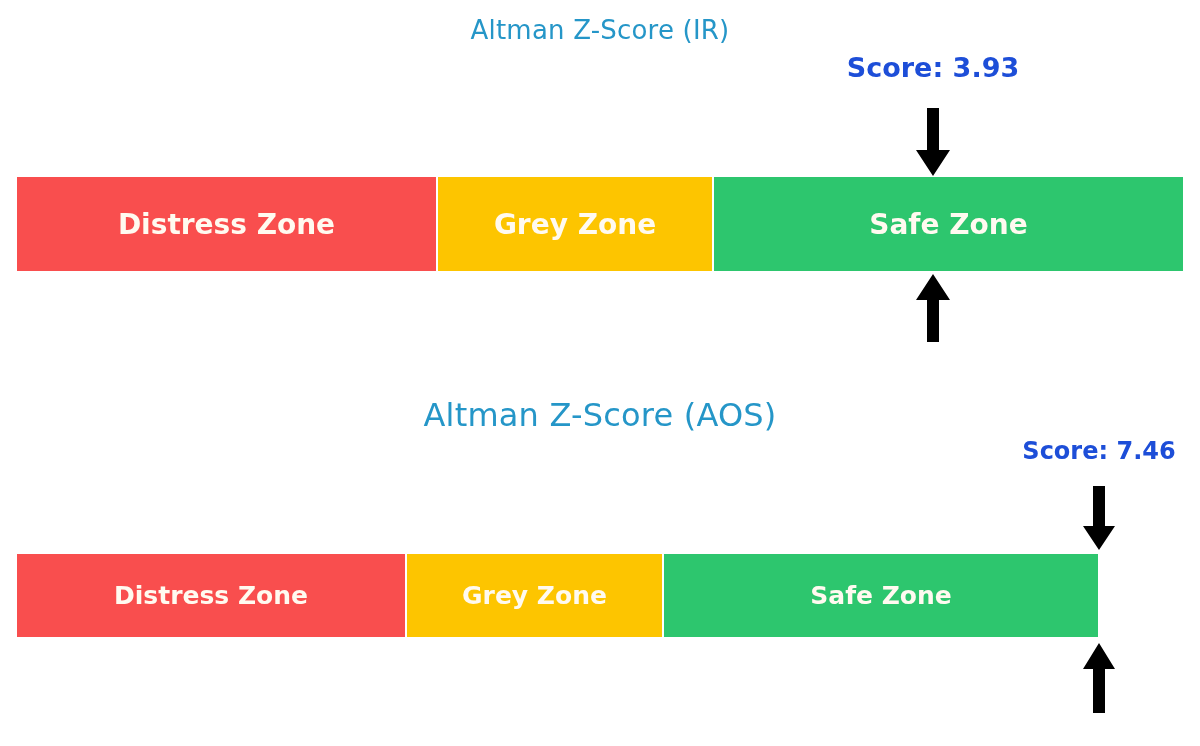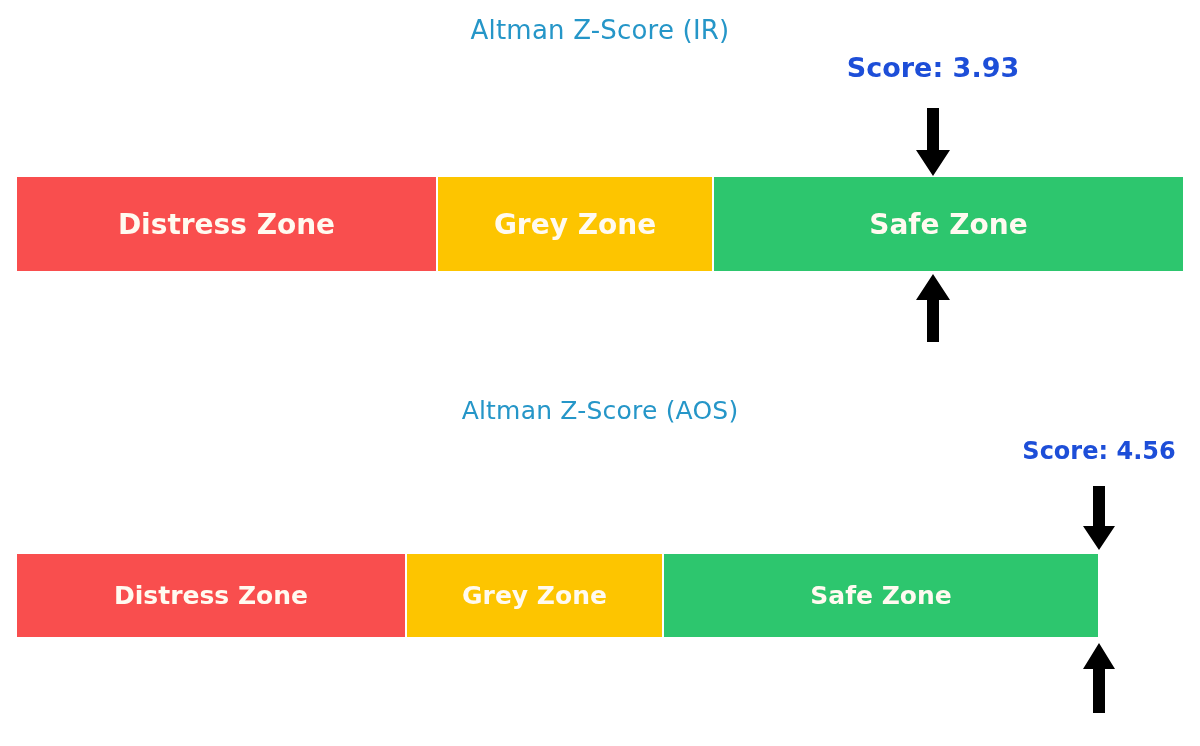--- a/index.html
+++ b/index.html
@@ -66,21 +66,21 @@
 
   
   #chart-ir { top: 0; height: 370px; }
   #chart-ir .chart-title { top: 15px; font-size: 26px; }
   #chart-ir .score-label { top: 52px; font-size: 27px; }
   #chart-ir .zone-bar { top: 176px; height: 96px; }
   #chart-ir .zone-label { font-size: 28px; }
 
   
   #chart-aos { top: 370px; height: 376px; }
-  #chart-aos .chart-title { top: 26px; font-size: 25px; }
+  #chart-aos .chart-title { top: 26px; font-size: 32px; }
   #chart-aos .score-label { top: 67px; font-size: 24px; }
   #chart-aos .zone-bar { top: 183px; height: 85px; }
   #chart-aos .zone-label { font-size: 25px; }
 </style>
 </head>
 <body>
 
 <div class="chart" id="chart-ir">
 
   <div class="chart-title">Altman Z-Score (IR)</div>
@@ -109,21 +109,21 @@
     <svg width="46" height="70" viewBox="0 0 46 70" aria-hidden="true">
       <polygon points="23,0 40,26 29,26 29,68 17,68 17,26 6,26" fill="#000000"></polygon>
     </svg>
   </div>
 </div>
 
 <div class="chart" id="chart-aos">
 
   <div class="chart-title">Altman Z-Score (AOS)</div>
 
-  <div class="score-label" style="left:1099px;">Score: 4.56</div>
+  <div class="score-label" style="left:1099px;">Score: 7.46</div>
 
   <div class="marker" style="left:1099px; top:116px;">
     <svg width="44" height="66" viewBox="0 0 44 66" aria-hidden="true">
       <polygon points="16,0 28,0 28,40 38,40 22,64 6,40 16,40" fill="#000000"></polygon>
     </svg>
   </div>
 
   <div class="zone-bar" style="left:16px; width:390px; background:#f94e4e;">
     <span class="zone-label">Distress Zone</span>
   </div>

